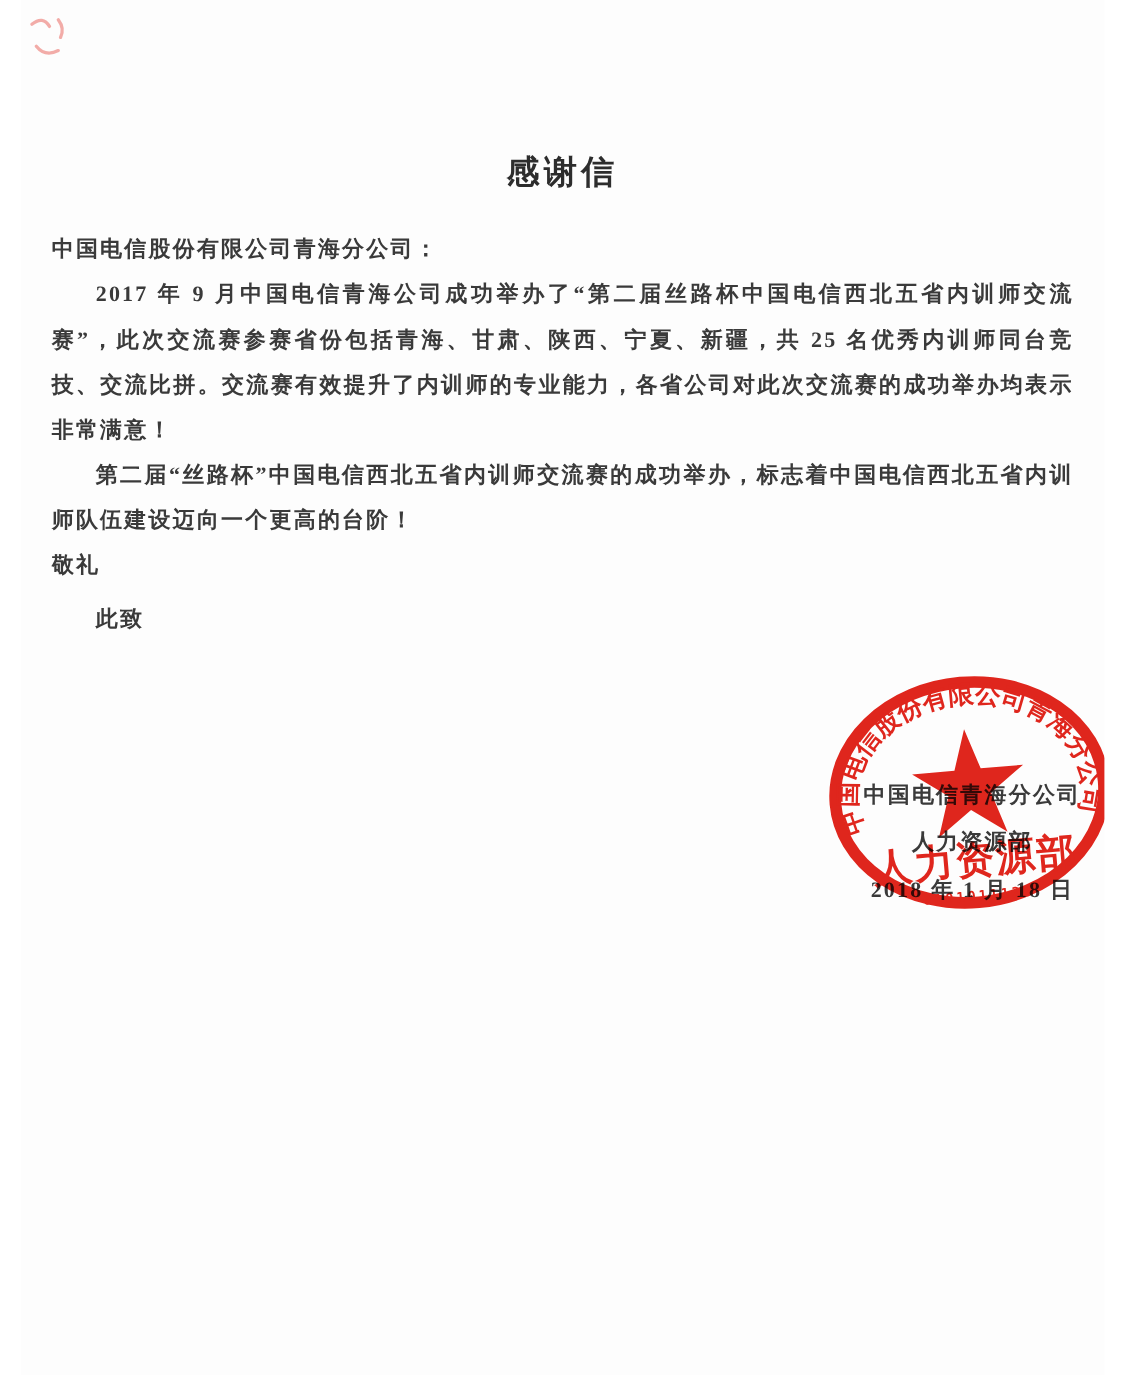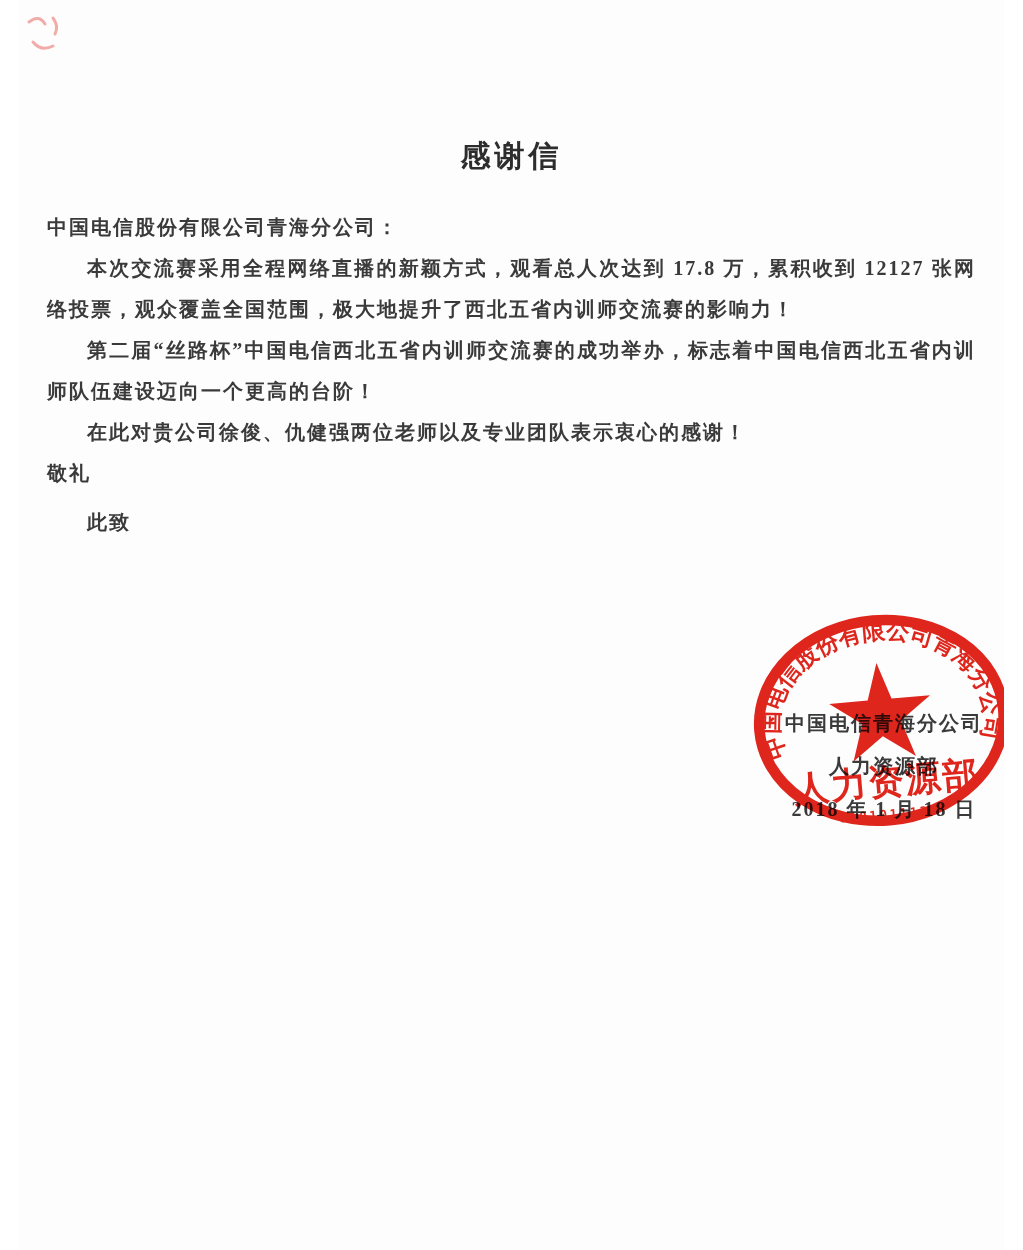--- a/index.html
+++ b/index.html
@@ -80,23 +80,22 @@
 
   <svg class="artifact" viewBox="0 0 60 60">
     <path d="M6 14 q10 -8 16 2 M10 34 q8 10 20 4 M30 10 q6 8 2 16" fill="none" stroke="#e0180e" stroke-width="3" stroke-linecap="round"></path>
   </svg>
 
   <div class="doc">
     <h1 class="title">感谢信</h1>
 
     <p class="line salutation">中国电信股份有限公司青海分公司：</p>
 
-    <p class="para">本次交流赛采用全程网络直播的新颖方式，观看总人次达到 17.8 万，累积收到 12127 张网络投票，观众覆盖全国范围，极大地提升了西北五省内训师交流赛的影响力！</p>
+    <p class="para">2017 年 9 月中国电信青海公司成功举办了“第二届丝路杯中国电信西北五省内训师交流赛”，此次交流赛参赛省份包括青海、甘肃、陕西、宁夏、新疆，共 25 名优秀内训师同台竞技、交流比拼。交流赛有效提升了内训师的专业能力，各省公司对此次交流赛的成功举办均表示非常满意！</p>
     <p class="para">第二届“丝路杯”中国电信西北五省内训师交流赛的成功举办，标志着中国电信西北五省内训师队伍建设迈向一个更高的台阶！</p>
-    <p class="para">在此对贵公司徐俊、仇健强两位老师以及专业团队表示衷心的感谢！</p>
 
     <p class="line closing-respect">敬礼</p>
     <p class="line closing-salute">此致</p>
   </div>
 
   <div class="signature">
     <p class="line">中国电信青海分公司</p>
     <p class="line">人力资源部</p>
     <p class="line">2018 年 1 月 18 日</p>
   </div>

